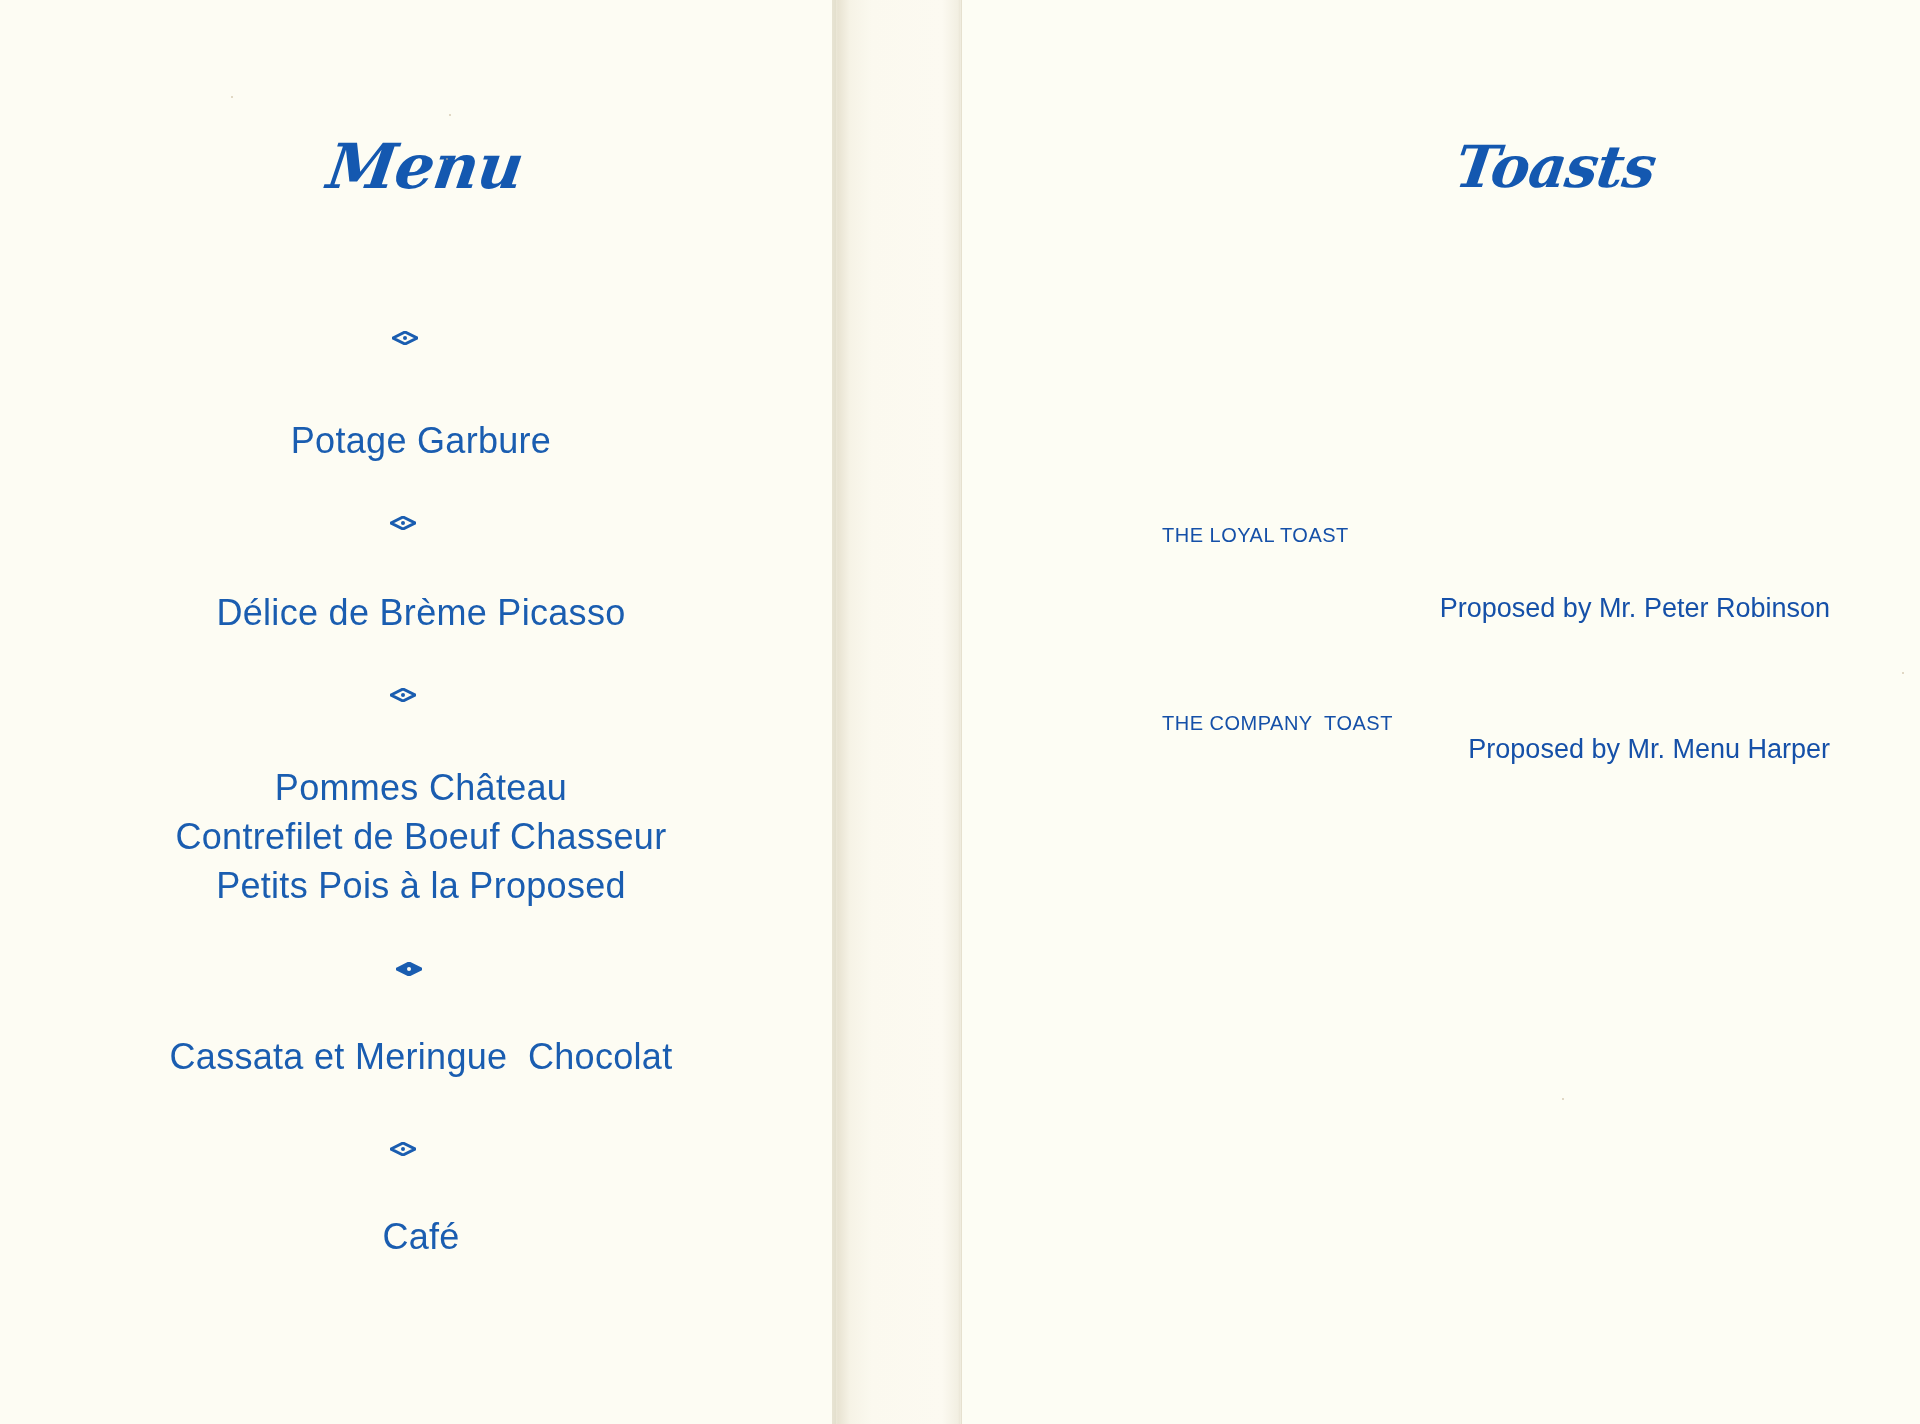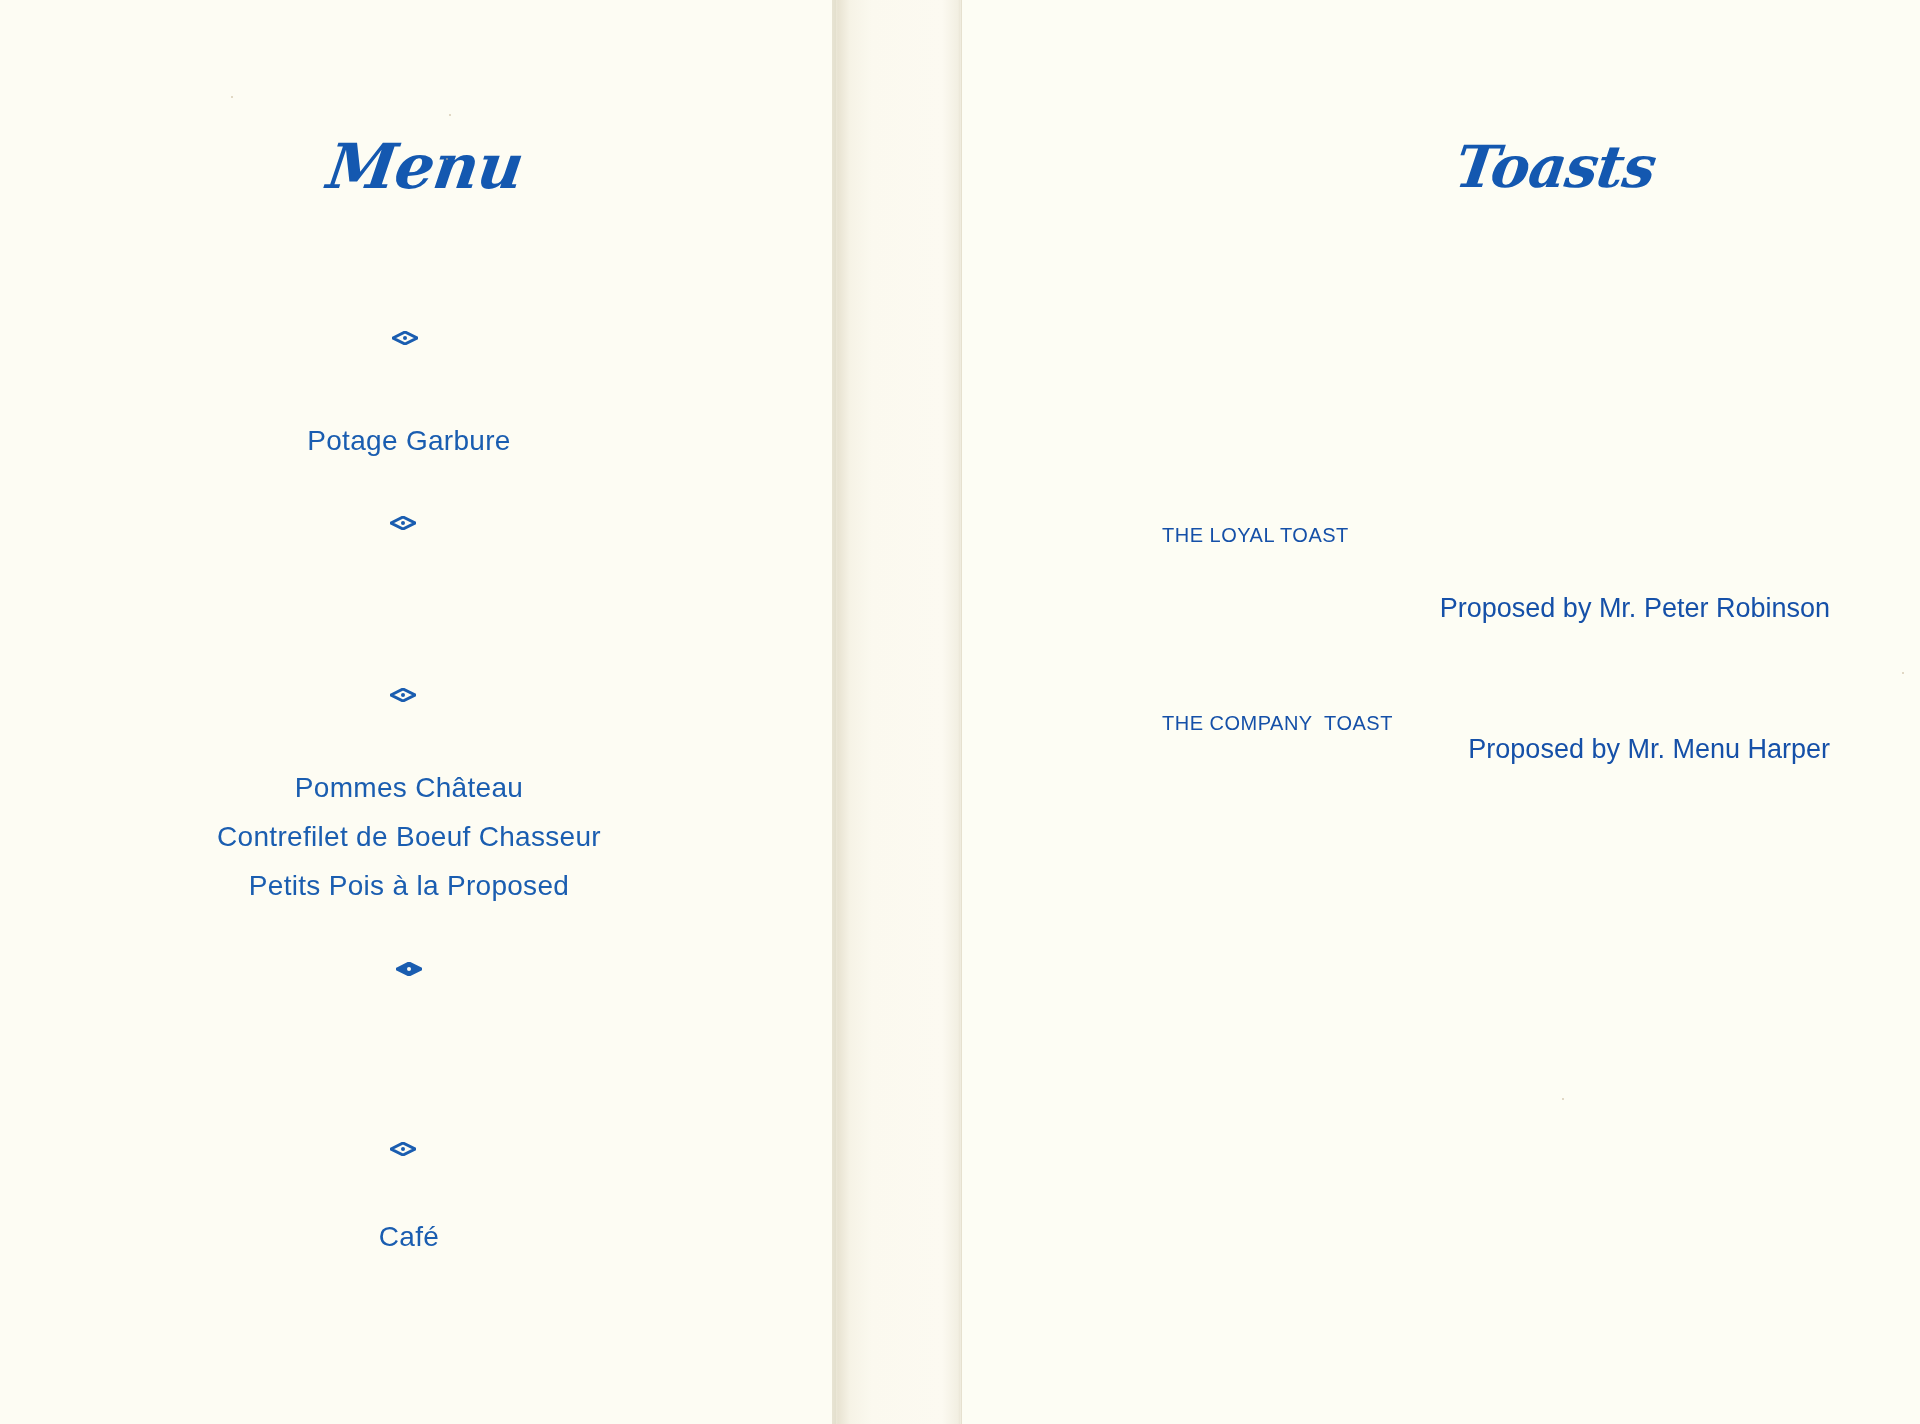--- a/index.html
+++ b/index.html
@@ -67,23 +67,23 @@
       transform: skewX(-8deg);
     }
     .toasts-title {
       left: 1456px; top: 133px;
       font-size: 58px;
       transform: skewX(-8deg);
     }
 
     .course {
       position: absolute;
-      left: 4px; width: 810px;
+      left: 16px; width: 810px;
       text-align: center;
-      font-size: 28px;
+      font-size: 36px;
       letter-spacing: .3px;
       color: #1a5db0;
       white-space: nowrap;
     }
     .course-line { display: block; height: 49px; line-height: 49px; }
 
     .ornament {
       position: absolute;
       width: 26px; height: 14px;
     }
@@ -132,20 +132,23 @@
       <span class="course-line">Potage Garbure</span>
     </div>
 
     <div class="ornament" style="left:390px; top:516px;">
       <svg viewBox="0 0 26 14">
           <path d="M1 7 L13 1 L25 7 L13 13 Z" fill="none" stroke="#1a5db0" stroke-width="3"></path>
           <circle cx="13" cy="7" r="2" fill="#1a5db0"></circle>
         </svg>
     </div>
 
+    <div class="course" style="top:588px;">
+      <span class="course-line">Délice de Brème Picasso</span>
+    </div>
 
     <div class="ornament" style="left:390px; top:688px;">
       <svg viewBox="0 0 26 14">
           <path d="M1 7 L13 1 L25 7 L13 13 Z" fill="none" stroke="#1a5db0" stroke-width="3"></path>
           <circle cx="13" cy="7" r="2" fill="#1a5db0"></circle>
         </svg>
     </div>
 
     <div class="course" style="top:763px;">
       <span class="course-line">Pommes Château</span>
@@ -153,20 +156,23 @@
       <span class="course-line">Petits Pois à la Proposed</span>
     </div>
 
     <div class="ornament" style="left:396px; top:962px;">
       <svg viewBox="0 0 26 14">
           <path d="M1 7 L13 1 L25 7 L13 13 Z" fill="#1a5db0" stroke="#1a5db0" stroke-width="3"></path>
           <circle cx="13" cy="7" r="2" fill="#fdfcf3"></circle>
         </svg>
     </div>
 
+    <div class="course" style="top:1032px;">
+      <span class="course-line" style="white-space:pre;">Cassata et Meringue  Chocolat</span>
+    </div>
 
     <div class="ornament" style="left:390px; top:1142px;">
       <svg viewBox="0 0 26 14">
           <path d="M1 7 L13 1 L25 7 L13 13 Z" fill="none" stroke="#1a5db0" stroke-width="3"></path>
           <circle cx="13" cy="7" r="2" fill="#1a5db0"></circle>
         </svg>
     </div>
 
     <div class="course" style="top:1212px;">
       <span class="course-line">Café</span>

